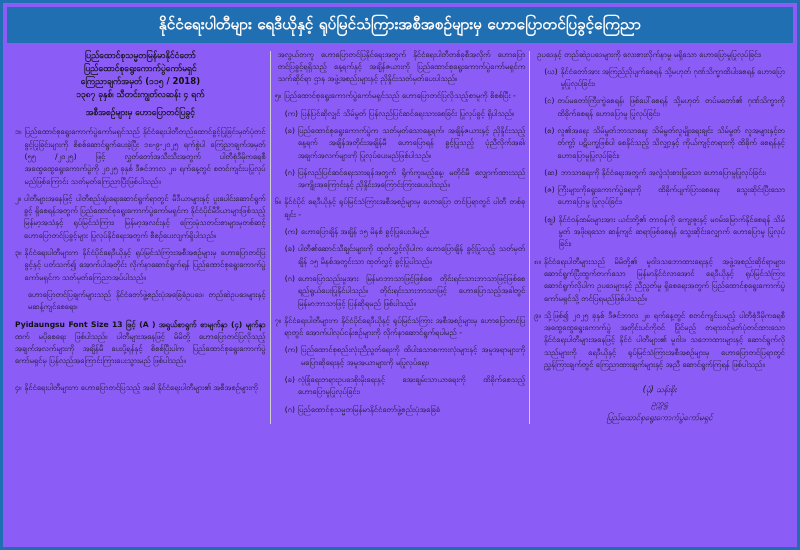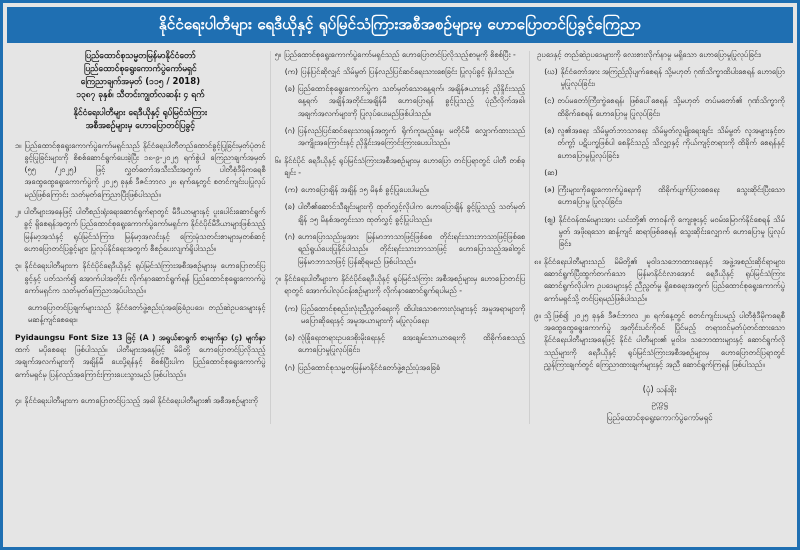--- a/index.html
+++ b/index.html
@@ -12,21 +12,21 @@
     height: 550px;
     font-family: "DejaVu Sans", "Liberation Sans", sans-serif;
     overflow: hidden;
   }
   .page {
     position: relative;
     width: 800px;
     height: 550px;
     box-sizing: border-box;
     border: 3px solid #1f6fb2;
-    background: #e5e5e5;
+    background: #8b5cf6;
     padding: 4px;
   }
   .title-bar {
     background: #1f6fb2;
     color: #ffffff;
     text-align: center;
     font-size: 15px;
     font-weight: bold;
     line-height: 1.5;
     padding: 6px 8px 7px 8px;
@@ -87,20 +87,21 @@
     text-justify: inter-word;
   }
   .item.sub { padding-left: 10px; }
   .bold { font-weight: bold; }
   .sign {
     margin-top: 12px;
     text-align: center;
     font-size: 8px;
     line-height: 1.7;
     color: #111;
+    font-style: italic;
   }
   .sign .nm { display: block; }
 </style>
 </head>
 <body>
 
 <div class="page">
 
   <div class="title-bar">
     <span>နိုင်ငံရေးပါတီများ ရေဒီယိုနှင့် ရုပ်မြင်သံကြားအစီအစဉ်များမှ ဟောပြောတင်ပြခွင့်ကြေညာ</span>
@@ -108,21 +109,20 @@
 
   <div class="body-area">
 
     <div class="col">
       <div class="hdr">
         <span class="sp">ပြည်ထောင်စုသမ္မတမြန်မာနိုင်ငံတော်</span>
         <span class="sp">ပြည်ထောင်စုရွေးကောက်ပွဲကော်မရှင်</span>
         <span class="sp">ကြေညာချက်အမှတ် (၁၁၅ / 2018)</span>
         <span class="sp thin">၁၃၈၇ ခုနှစ်၊ သီတင်းကျွတ်လဆန်း ၄ ရက်</span>
         <div class="gap"></div>
-        <span class="sp">နိုင်ငံရေးပါတီများ ရေဒီယိုနှင့် ရုပ်မြင်သံကြား</span>
         <span class="sp">အစီအစဉ်များမှ ဟောပြောတင်ပြခွင့်</span>
       </div>
       <div class="gap"></div>
 
       <div class="item">
         <span class="mark">၁။</span>
         <span class="txt">ပြည်ထောင်စုရွေးကောက်ပွဲကော်မရှင်သည် နိုင်ငံရေးပါတီတည်ထောင်ခွင့်ပြုခြင်းမှတ်ပုံတင်ခွင့်ပြုခြင်းများကို စိစစ်ဆောင်ရွက်ပေးခဲ့ပြီး ၁၈-၉-၂၀၂၅ ရက်စွဲပါ ကြေညာချက်အမှတ် (၅၅ /၂၀၂၅) ဖြင့် လွှတ်တော်အသီးသီးအတွက် ပါတီစုံဒီမိုကရေစီအထွေထွေရွေးကောက်ပွဲကို ၂၀၂၅ ခုနှစ် ဒီဇင်ဘာလ ၂၈ ရက်နေ့တွင် စတင်ကျင်းပပြုလုပ်မည်ဖြစ်ကြောင်း သတ်မှတ်ကြေညာပြီးဖြစ်ပါသည်။</span>
       </div>
       <div class="item">
         <span class="mark">၂။</span>
@@ -145,20 +145,24 @@
       <div class="item">
         <span class="mark">၄။</span>
         <span class="txt">နိုင်ငံရေးပါတီများက ဟောပြောတင်ပြသည့် အခါ နိုင်ငံရေးပါတီများ၏ အစီအစဉ်များကို</span>
       </div>
     </div>
 
     <div class="col-sep"></div>
 
     <div class="col">
       <div class="item">
+        <span class="mark"></span>
+        <span class="txt">အလွယ်တကူ ဟောပြောတင်ပြနိုင်ရေးအတွက် နိုင်ငံရေးပါတီတစ်ခုစီအလိုက် ဟောပြောတင်ပြခွင့်ရရှိသည့် နေ့ရက်နှင့် အချိန်ဇယားကို ပြည်ထောင်စုရွေးကောက်ပွဲကော်မရှင်က သက်ဆိုင်ရာ ဌာန အဖွဲ့အစည်းများနှင့် ညှိနှိုင်းသတ်မှတ်ပေးပါသည်။</span>
+      </div>
+      <div class="item">
         <span class="mark">၅။</span>
         <span class="txt">ပြည်ထောင်စုရွေးကောက်ပွဲကော်မရှင်သည် ဟောပြောတင်ပြလိုသည့်စာမူကို စိစစ်ပြီး -</span>
       </div>
       <div class="item sub">
         <span class="mark">(က)</span>
         <span class="txt">ပြန်ပြင်ဆိုလျှင် သိမ်မွတ် ပြန်လည်ပြင်ဆင်ရေးသားစေခြင်း ပြုလုပ်ခွင့် ရှိပါသည်။</span>
       </div>
       <div class="item sub">
         <span class="mark">(ခ)</span>
         <span class="txt">ပြည်ထောင်စုရွေးကောက်ပွဲက သတ်မှတ်သောနေ့ရက်၊ အချိန်ဇယားနှင့် ညှိနှိုင်းသည့် နေ့ရက် အချိန်အတိုင်းအချိန်မီ ဟောပြောရန် ခွင့်ပြုသည့် ပုံညီလိုက်အခါ၊ အချက်အလက်များကို ပြုလုပ်ပေးမည်ဖြစ်ပါသည်။</span>
@@ -215,20 +219,21 @@
       <div class="item sub">
         <span class="mark">(င)</span>
         <span class="txt">တပ်မတော်ကြီးကွဲစေရန်၊ ဖြစ်ပေါ်စေရန် သို့မဟုတ် တပ်မတော်၏ ဂုဏ်သိက္ခာကို ထိခိုက်စေရန် ဟောပြောမှု ပြုလုပ်ခြင်း၊</span>
       </div>
       <div class="item sub">
         <span class="mark">(စ)</span>
         <span class="txt">လူ၏အရေး သိမ်မွတ်ဘာသာရေး သိမ်မွတ်လူမျိုးရေးချင်း သိမ်မွတ် လူအများနှင့်တတ်ကွာ့် ပဋိပက္ခဖြစ်ပါ စေနိုင်သည့် သိလျှာ့နှင့် ကိုယ်ကျင့်တရားကို ထိခိုက် စေရန်နှင့် ဟောပြောမှုပြုလုပ်ခြင်း၊</span>
       </div>
       <div class="item sub">
         <span class="mark">(ဆ)</span>
+        <span class="txt">ဘာသာရေးကို နိုင်ငံရေးအတွက် အလွဲသုံးစားပြုသော ဟောပြောမှုပြုလုပ်ခြင်း၊</span>
       </div>
       <div class="item sub">
         <span class="mark">(ဇ)</span>
         <span class="txt">ကြီးများကိုရွေးကောက်ပွဲရေးကို ထိခိုက်ပျက်ပြားစေရေး သွေးဆိုင်းပြီးသော ဟောပြောမှု ပြုလုပ်ခြင်း၊</span>
       </div>
       <div class="item sub">
         <span class="mark">(ဈ)</span>
         <span class="txt">နိုင်ငံဝန်ထမ်းများအား ယင်းတို့၏ တာဝန်ကို ကျေးဇူးနှင့် မဝမ်းမြောက်နိုင်စေရန် သိမ်မွတ် အဖိုးရသော ဆန့်ကျင် ဆရာဖြစ်စေရန် သွေးဆိုင်းလျှောက် ဟောပြောမှု ပြုလုပ်ခြင်း၊</span>
       </div>
       <div class="item">

